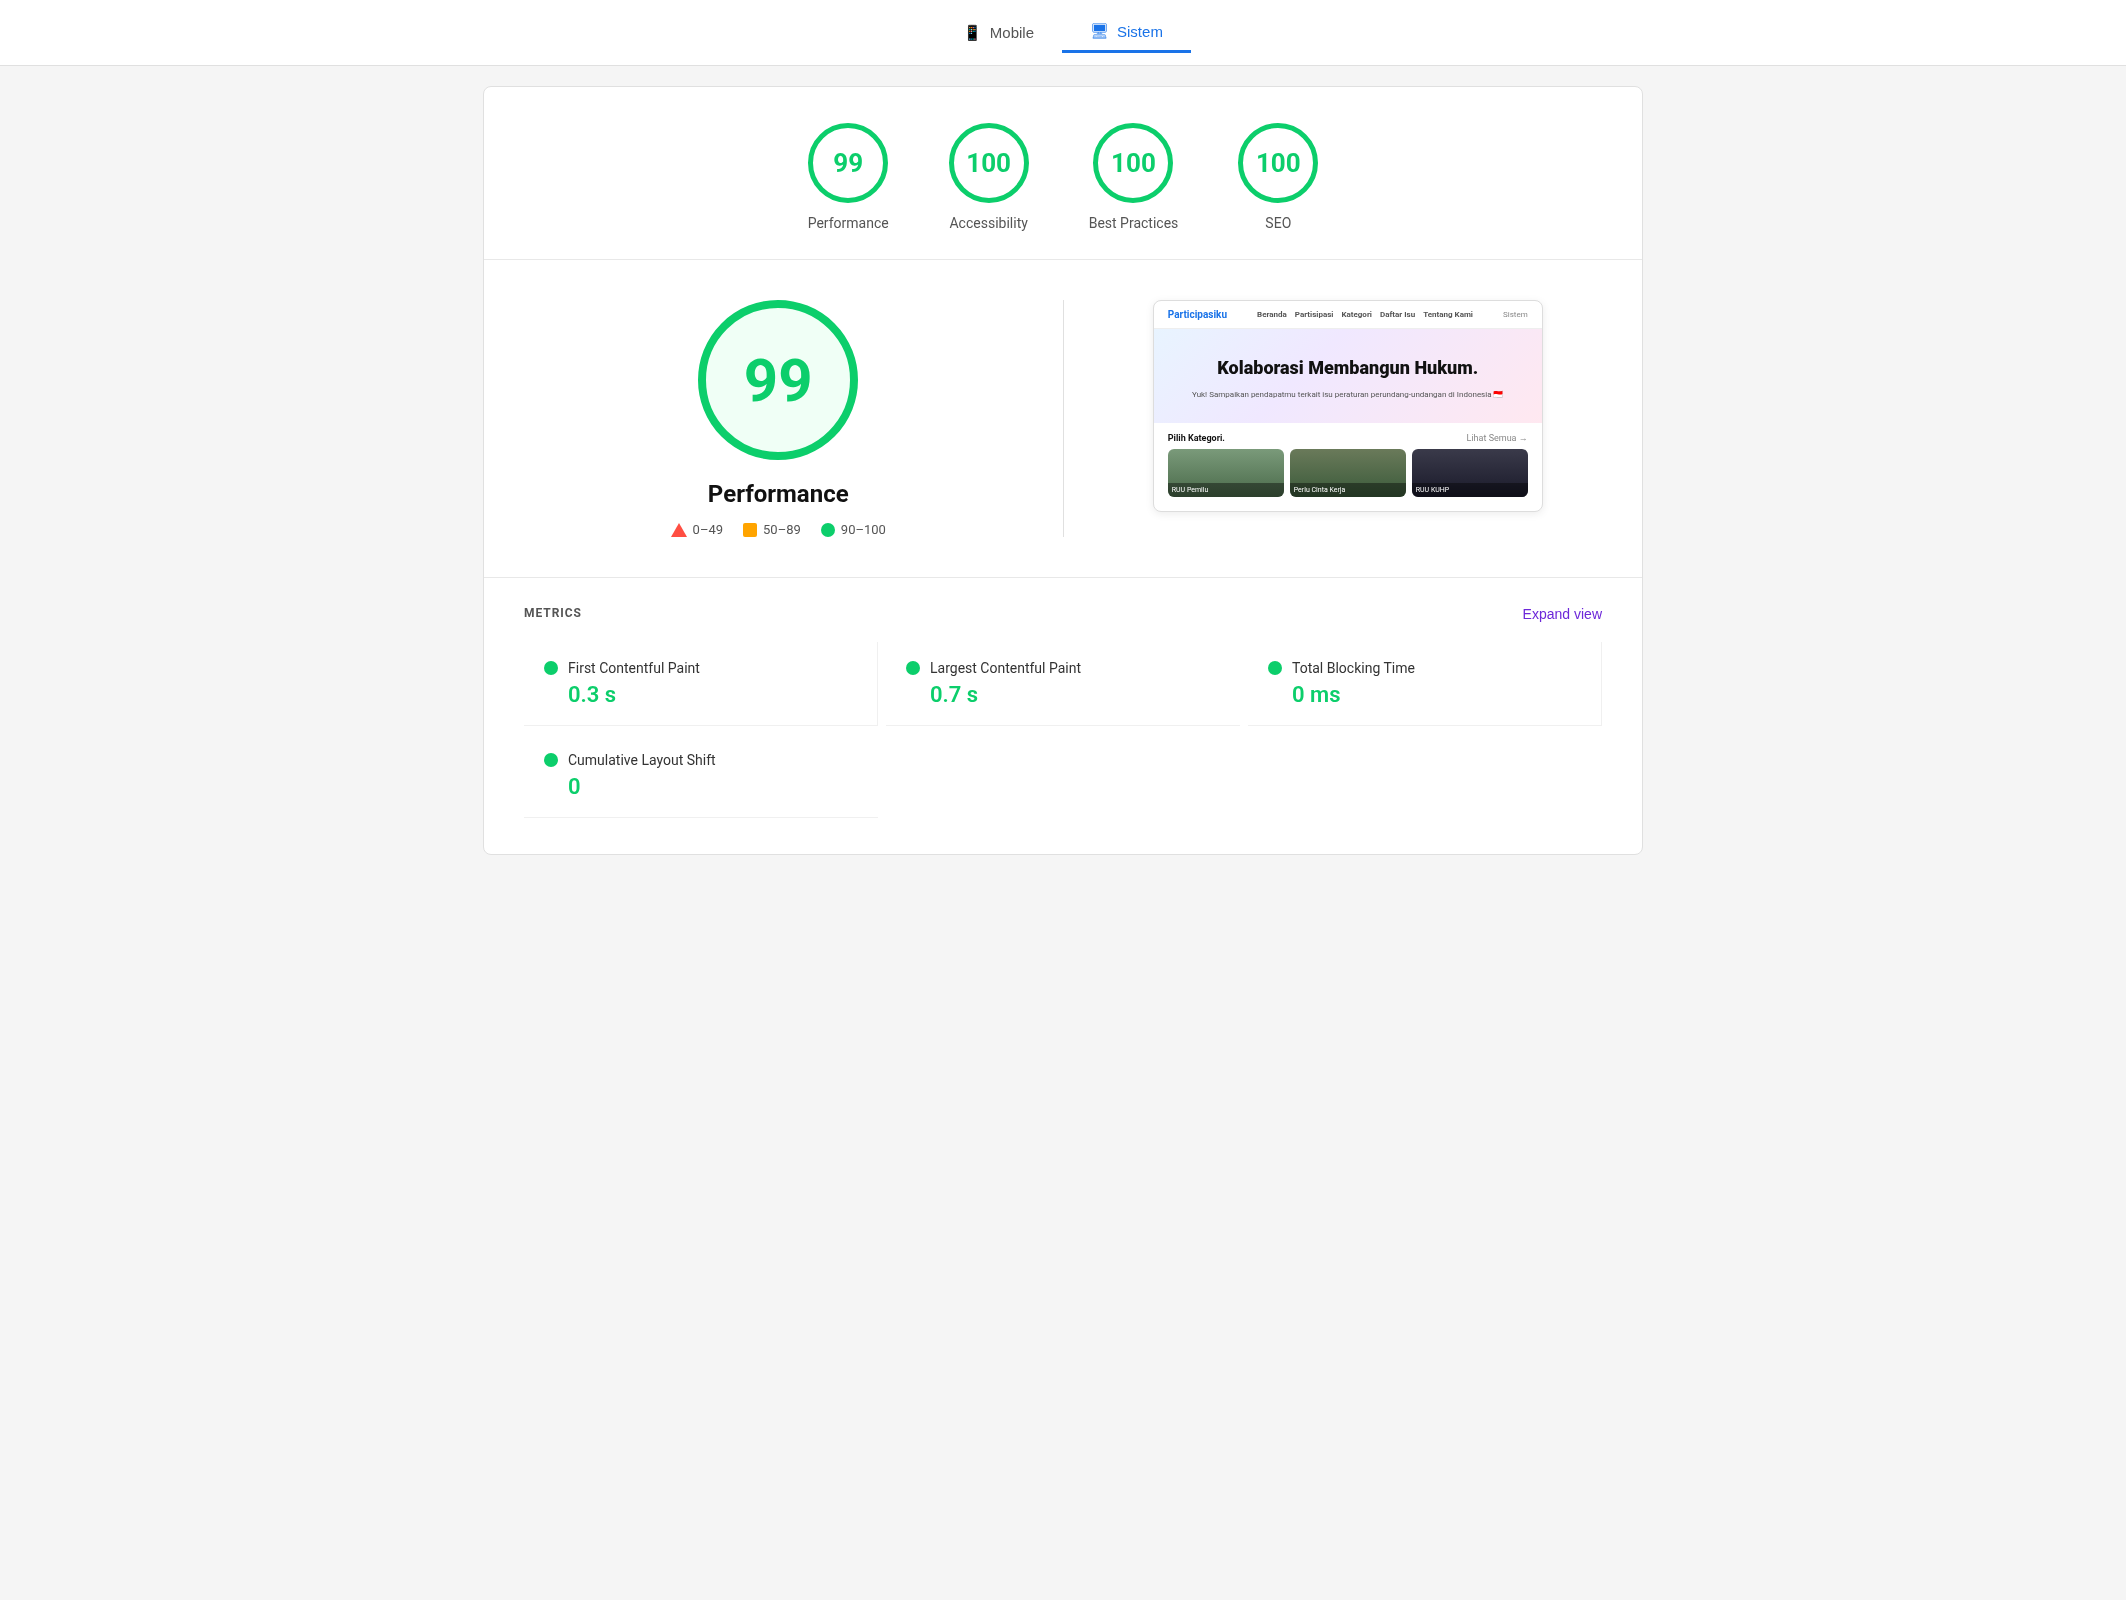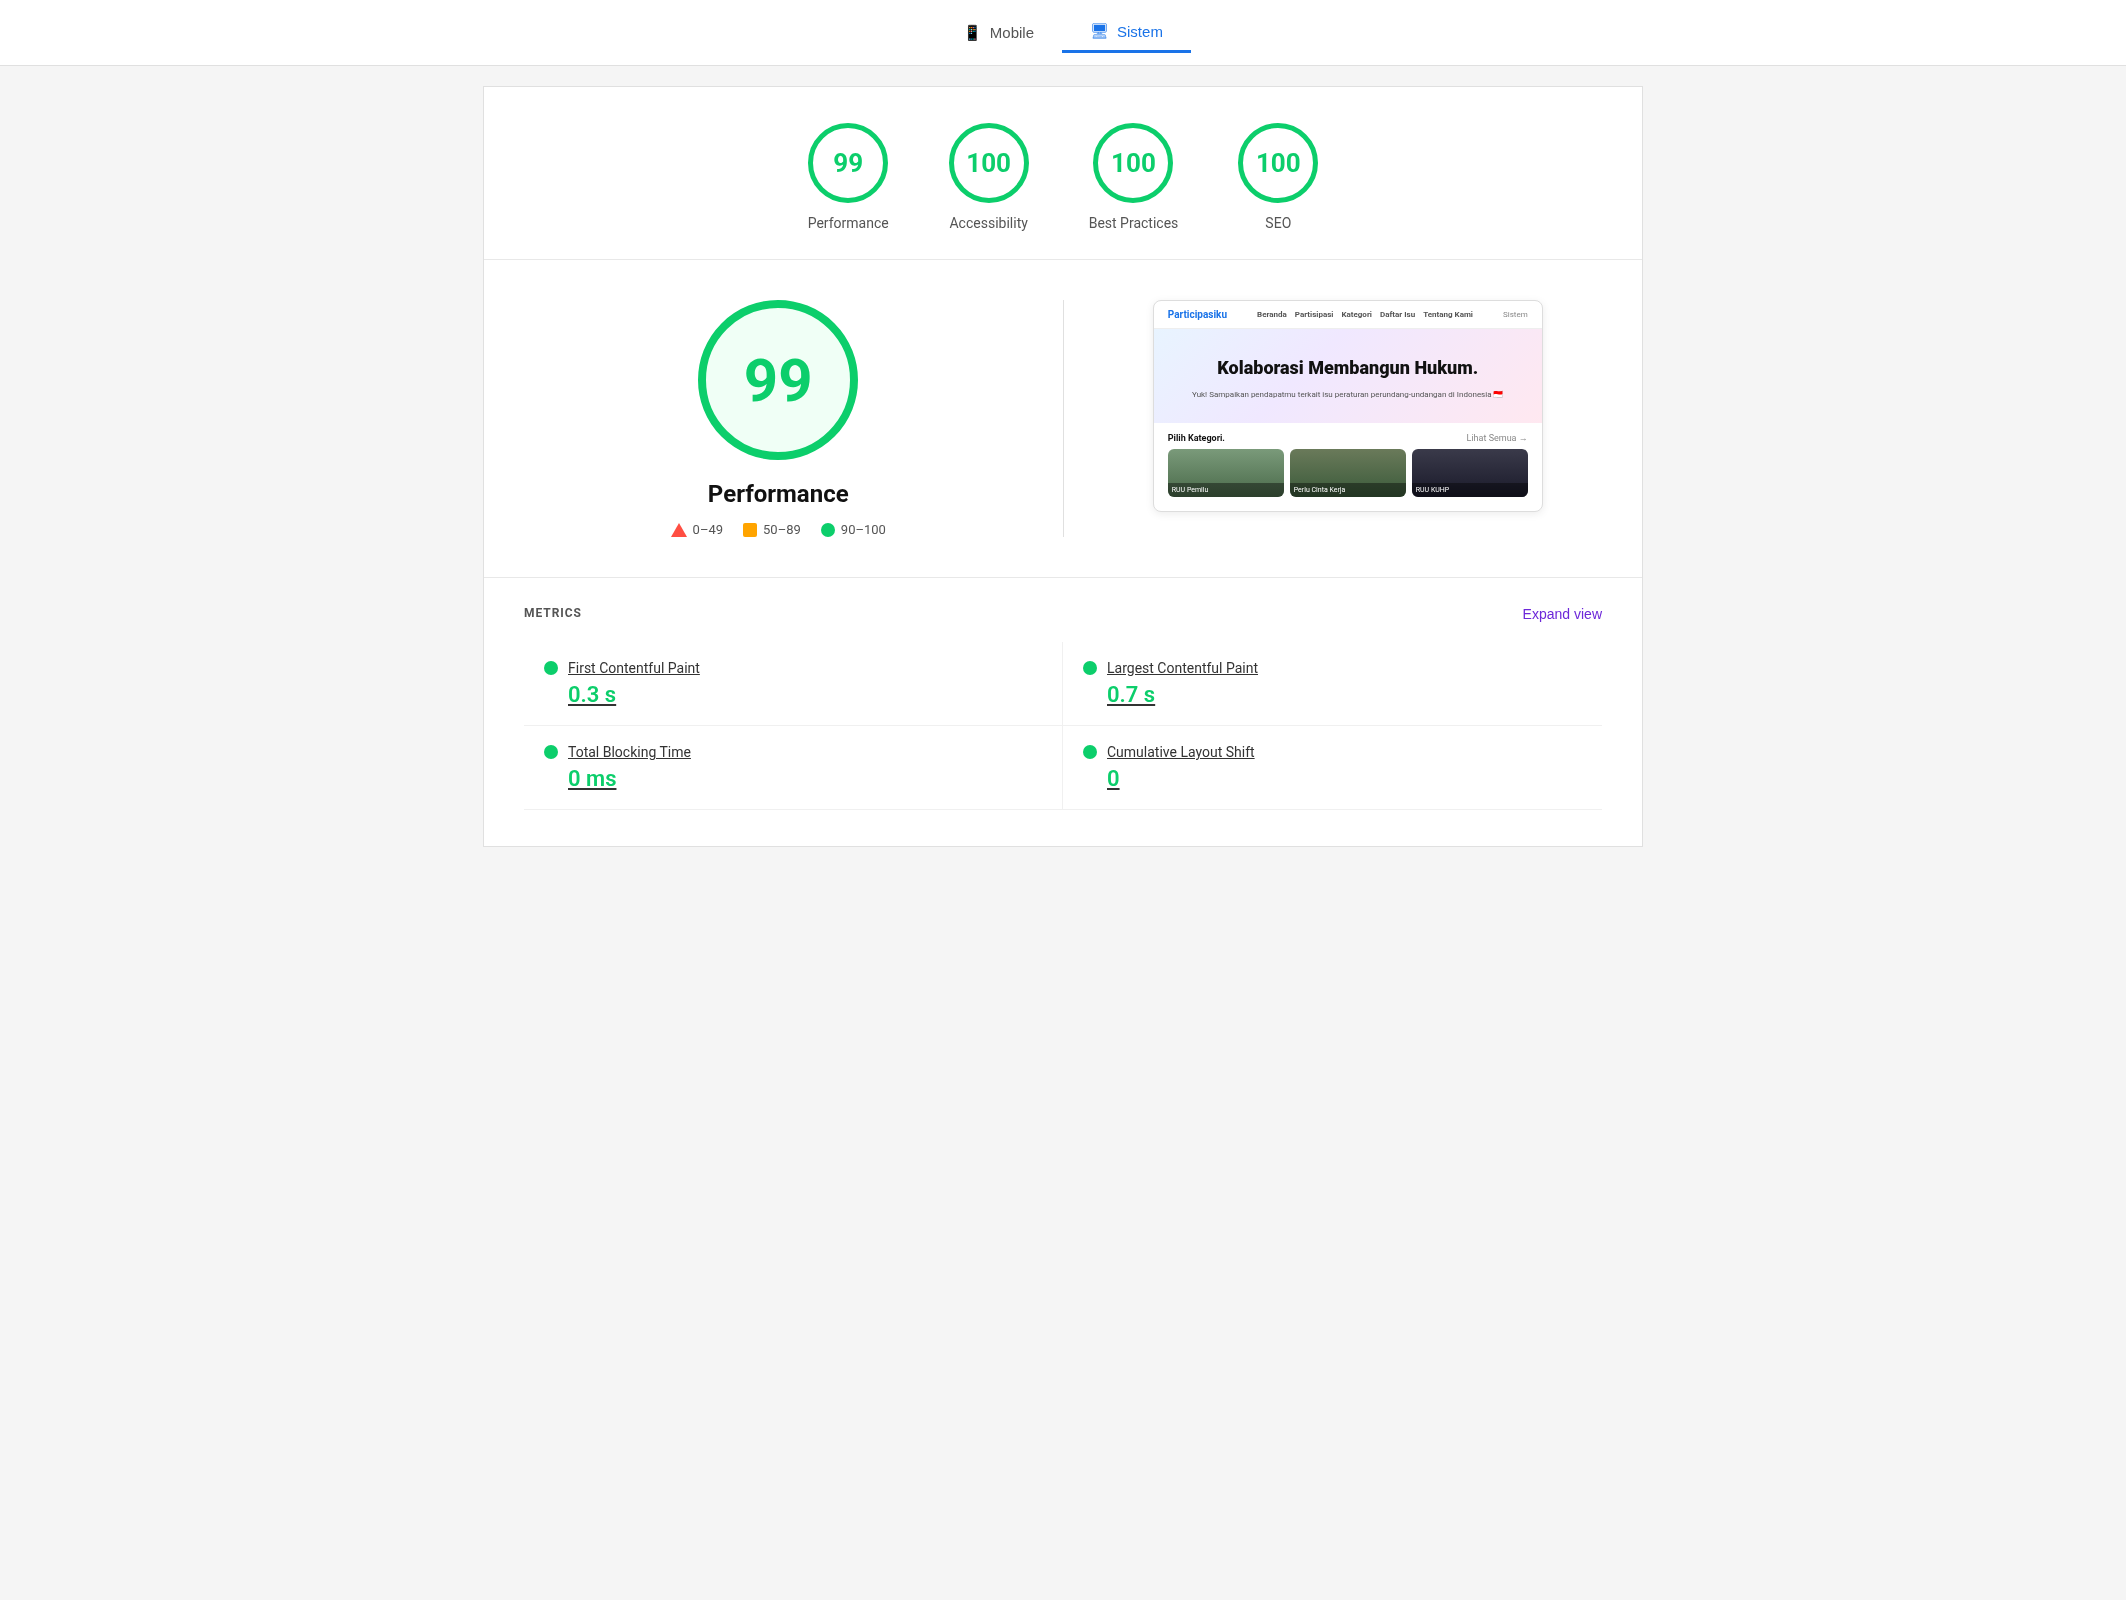--- a/index.html
+++ b/index.html
@@ -36,21 +36,21 @@
       color: #1a73e8;
       border-bottom: 3px solid #1a73e8;
       font-weight: 500;
     }
 
     .main-container {
       margin: 20px auto;
       max-width: 1160px;
       background: #fff;
       border: 1px solid #e0e0e0;
-      border-radius: 0;
+      border-radius: 8px;
       overflow: hidden;
     }
 
     
     .scores-section {
       display: flex;
       justify-content: center;
       gap: 60px;
       padding: 36px 40px 28px;
       border-bottom: 1px solid #e8e8e8;
@@ -307,23 +307,22 @@
     .expand-view-btn {
       font-size: 14px;
       color: #6d28d9;
       cursor: pointer;
       background: none;
       border: none;
     }
 
     .metrics-grid {
       display: grid;
-      grid-template-columns: 1fr 1fr;
-      gap: 0;
-      text-decoration: underline;
+      grid-template-columns: 1fr 1fr 1fr;
+      gap: 8px;
     }
 
     .metric-item {
       padding: 18px 20px;
       border-bottom: 1px solid #f0f0f0;
     }
 
     .metric-item:nth-child(odd) {
       border-right: 1px solid #f0f0f0;
     }

